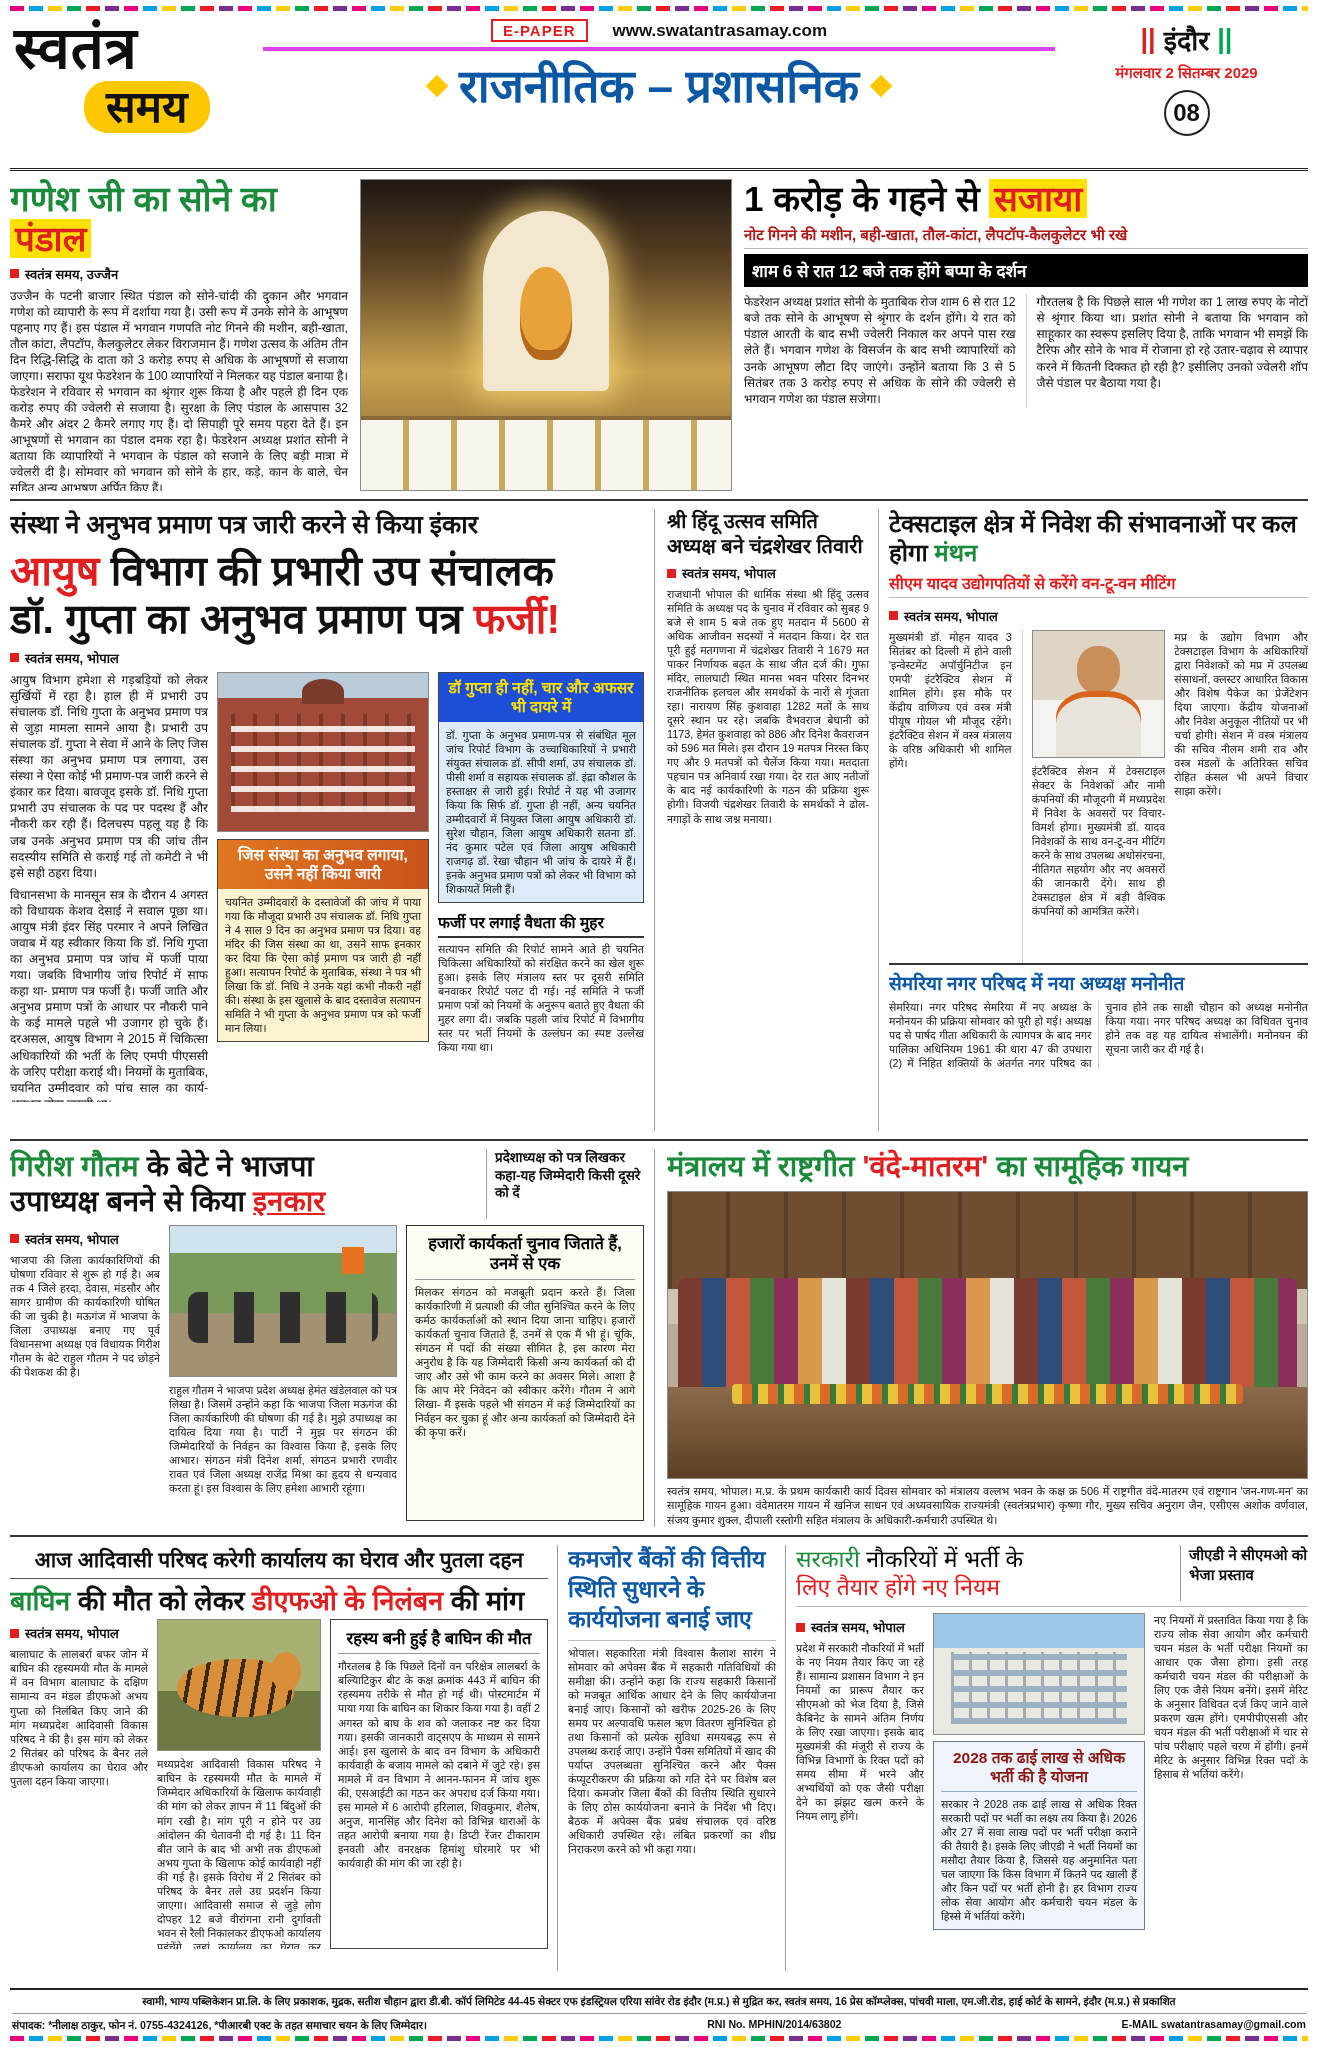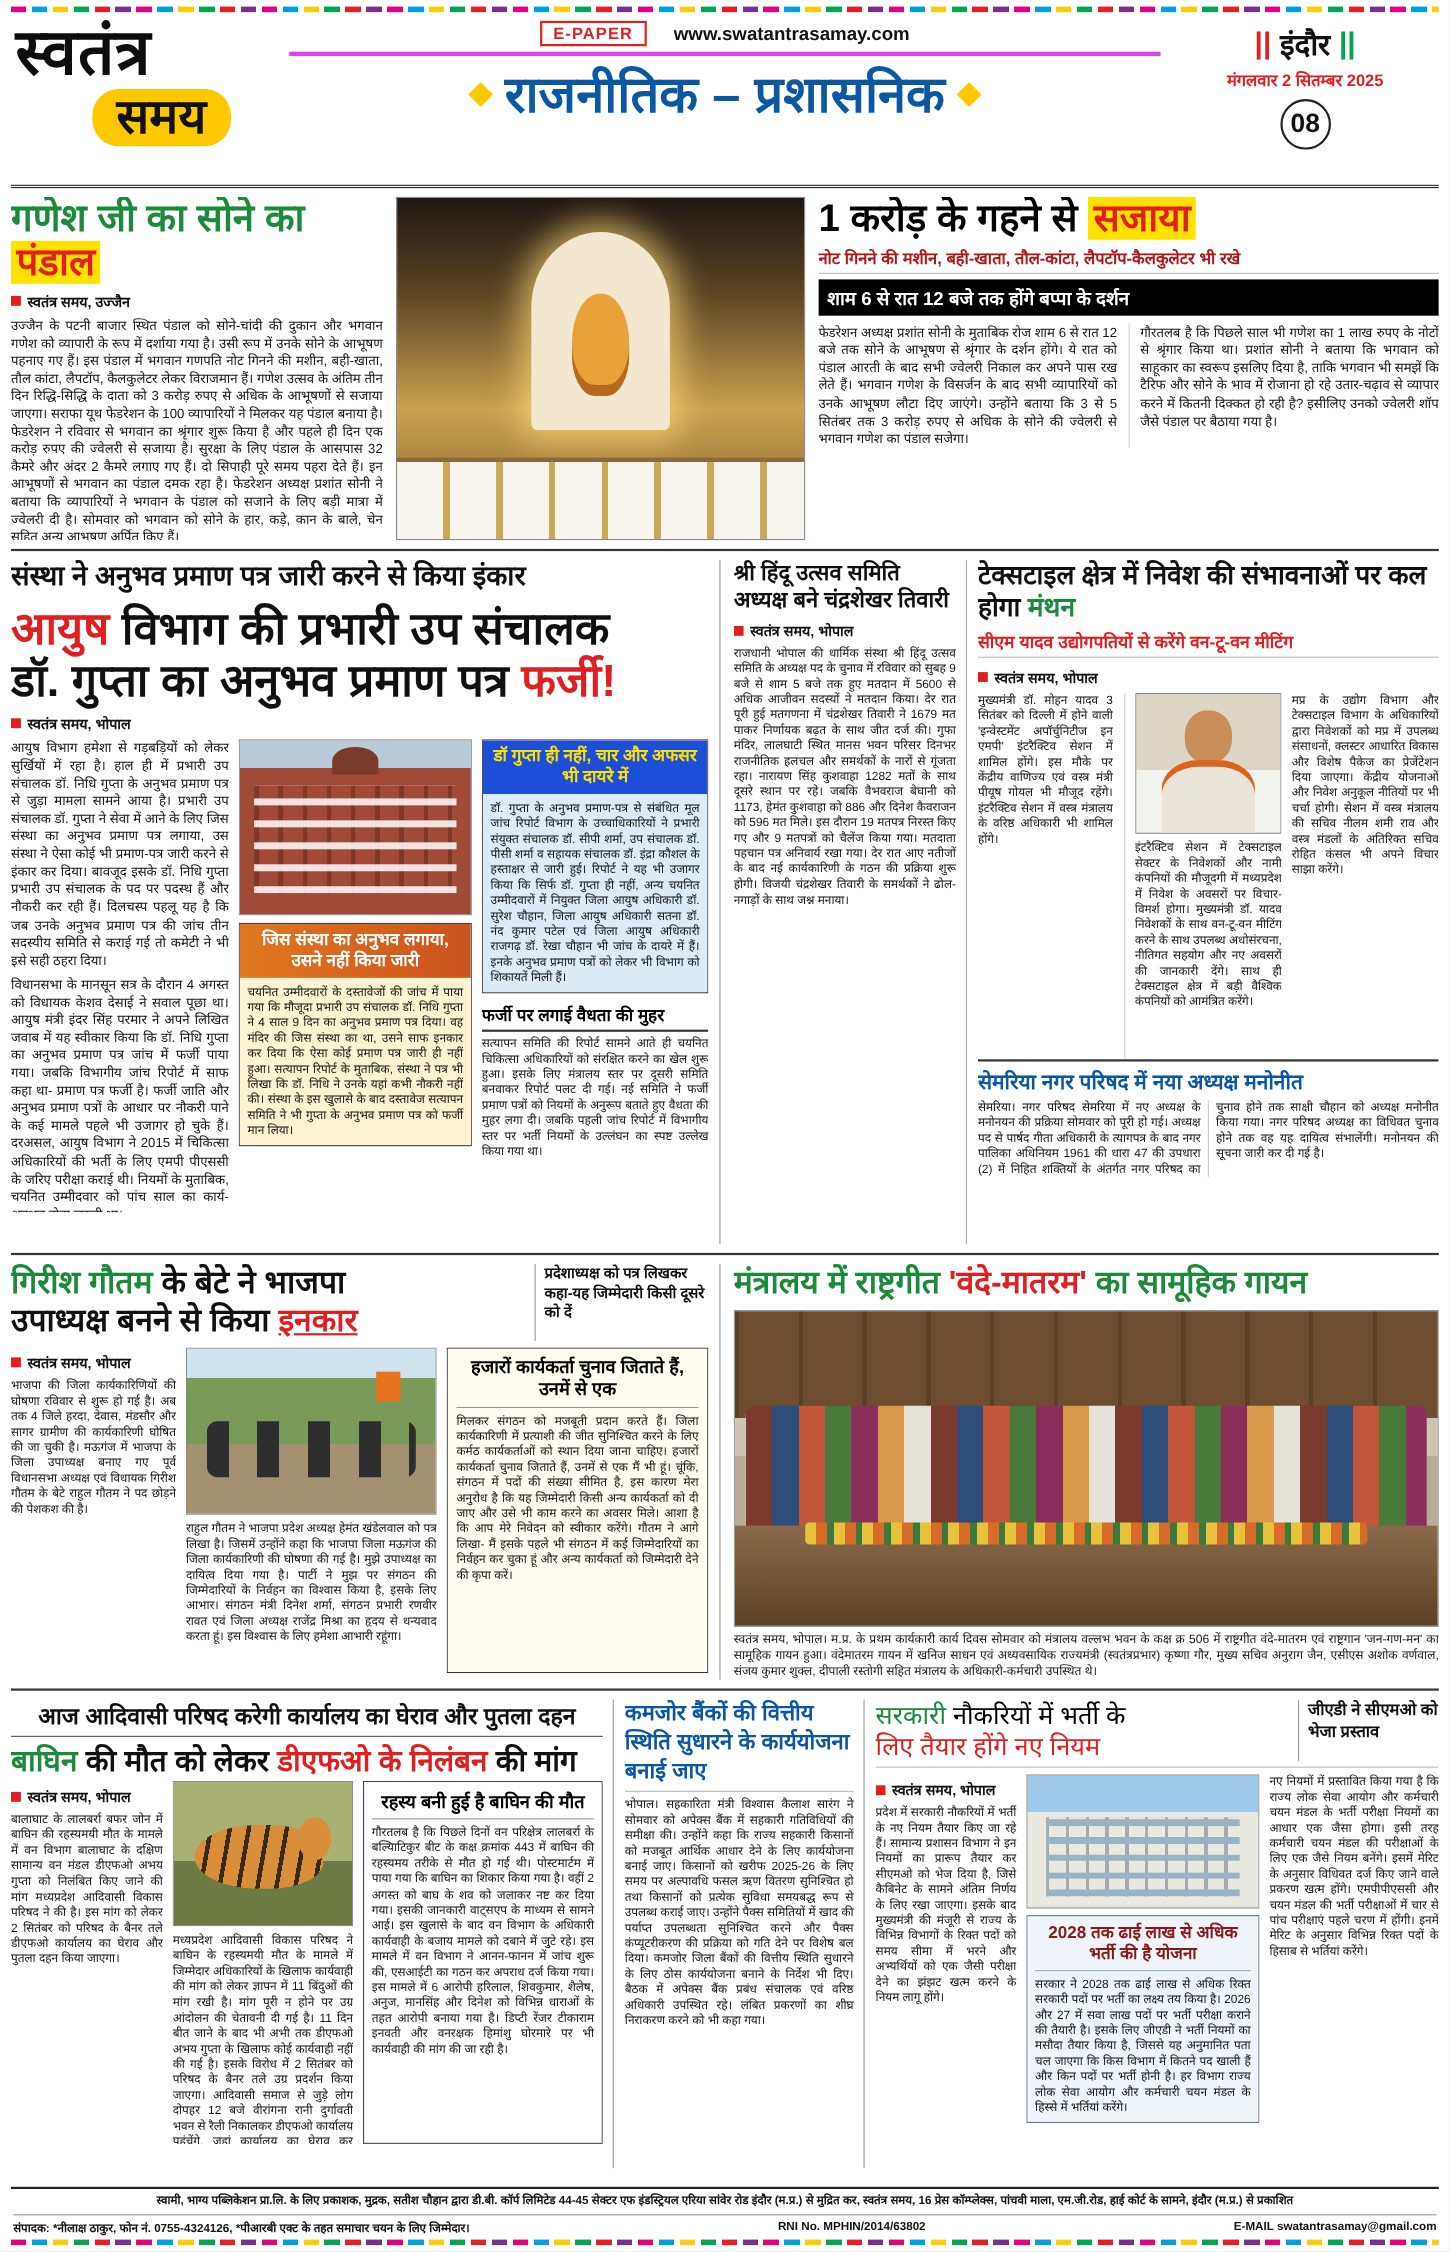--- a/index.html
+++ b/index.html
@@ -119,21 +119,21 @@
   .kicker2 { font-size:21px; font-weight:bold; text-align:center; color:#101010; border-bottom:1.5px solid #555; padding-bottom:5px; }
   .h-tiger { font-size:27px; font-weight:bold; line-height:1.2; margin:6px 0 2px; color:#101010; }
   .tiger-grid { display:grid; grid-template-columns:138px 1fr 218px; gap:9px; height:330px; overflow:hidden; }
   .tiger-grid > div { overflow:hidden; }
   .tiger-photo { height:132px; margin-bottom:6px; background:linear-gradient(180deg,#a8b072 0 55%,#6d7a44 55% 100%); }
   .tg-body { position:absolute; left:12%; top:30%; width:72%; height:44%; background:repeating-linear-gradient(100deg,#d98f3a 0 13px,#3a2a15 13px 17px); border-radius:50% 42% 42% 50%; }
   .tg-head { position:absolute; left:70%; top:24%; width:18%; height:30%; background:#d98f3a; border-radius:50%; }
   .mystery-box { border:1.5px solid #444; background:#fff; padding:6px 7px; height:100%; }
   .mystery-title { font-size:16.5px; font-weight:bold; text-align:center; border-bottom:1px solid #999; padding-bottom:4px; margin-bottom:5px; }
   .story-banks { width:218px; flex:0 0 auto; border-right:1px solid #999; padding:0 9px 0 0; overflow:hidden; }
-  .h-banks { color:#0a57a4; font-size:20px; font-weight:bold; line-height:1.3; border-bottom:1px solid #bbb; padding-bottom:5px; margin-bottom:5px; }
+  .h-banks { color:#0a57a4; font-size:23px; font-weight:bold; line-height:1.3; border-bottom:1px solid #bbb; padding-bottom:5px; margin-bottom:5px; }
   .story-jobs { flex:1; overflow:hidden; }
   .jobs-headrow { display:flex; gap:8px; border-bottom:1px solid #bbb; padding-bottom:5px; }
   .h-jobs { flex:1; font-size:23px; font-weight:normal; line-height:1.22; }
   .jobs-side { width:128px; flex:0 0 auto; font-size:15px; font-weight:bold; line-height:1.3; border-left:1px solid #999; padding-left:8px; color:#101010; }
   .jobs-grid { display:grid; grid-template-columns:128px 212px 1fr; gap:9px; margin-top:6px; height:350px; overflow:hidden; }
   .jobs-grid > div { overflow:hidden; }
   .jobs-photo { height:122px; margin-bottom:6px; background:linear-gradient(180deg,#9ec8e8 0 28%,#e9e9e2 28% 100%); }
   .jb-windows { position:absolute; left:8%; top:32%; width:84%; height:60%; background:repeating-linear-gradient(0deg,#9ab2c2 0 6px,transparent 6px 16px), repeating-linear-gradient(90deg,rgba(90,110,130,.5) 0 3px,transparent 3px 18px); }
   .box-2028 { border:1.5px solid #6a7a9a; background:#eef4fa; padding:6px 7px; }
   .box-2028-title { font-size:15.5px; font-weight:bold; text-align:center; color:#8a1a1a; border-bottom:1px solid #9ab; padding-bottom:4px; margin-bottom:5px; line-height:1.25; }
@@ -165,21 +165,21 @@
         <div class="section-title">राजनीतिक – प्रशासनिक</div>
         <span class="ornament"></span>
       </div>
     </div>
     <div class="header-right">
       <div class="city-row">
         <span class="dbar-red">||</span>
         <span>इंदौर</span>
         <span class="dbar-green">||</span>
       </div>
-      <div class="date">मंगलवार 2 सितम्बर 2025</div>
+      <div class="date">मंगलवार 2 सितम्बर 2029</div>
       <div class="page-circle">08</div>
     </div>
   </header>
 
   <section class="top-band">
     <article class="story-pandal">
       <h2 class="h-pandal">
         <span class="green">गणेश जी का सोने का </span><span class="hl-yellow">पंडाल</span>
       </h2>
       <div class="byline">

